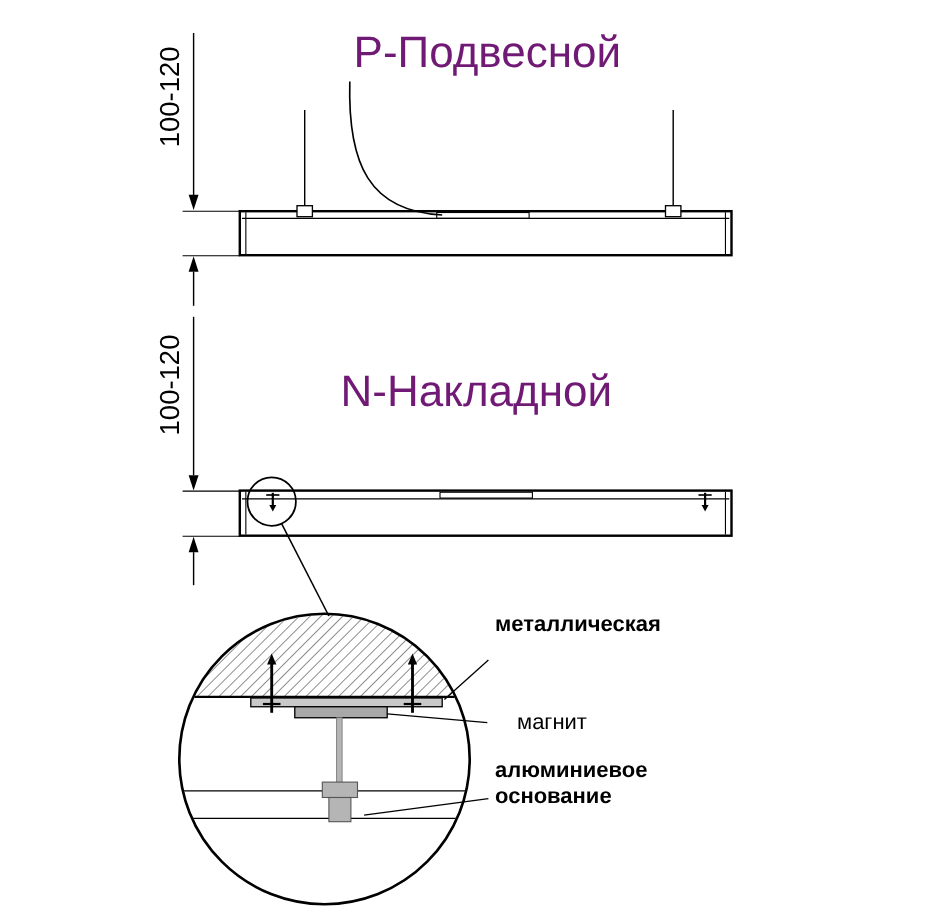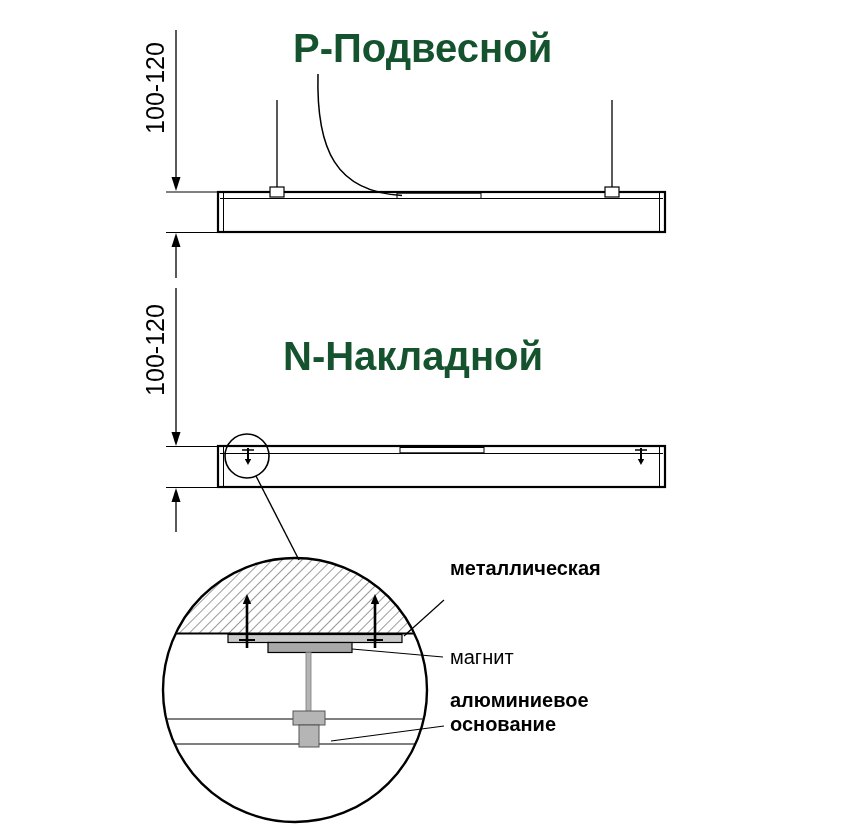--- a/index.html
+++ b/index.html
@@ -17,24 +17,24 @@
     overflow: hidden;
   }
   .canvas svg {
     position: absolute;
     left: 0;
     top: 0;
   }
   .title {
     position: absolute;
     width: 300px;
-    text-align: left;
+    text-align: center;
     font-size: 40px;
-    font-weight: 700;
-    color: #14532d;
+    font-weight: 400;
+    color: #701a75;
     white-space: nowrap;
   }
   .dim {
     position: absolute;
     width: 120px;
     height: 30px;
     text-align: center;
     font-size: 25px;
     font-weight: 400;
     transform: rotate(-90deg);
@@ -146,20 +146,20 @@
   <div class="title" style="left:283px; top:334px;">N-Накладной</div>
 
   <div class="dim" style="left:96px; top:73px;">100-120</div>
 
   <div class="dim" style="left:96px; top:335px;">100-120</div>
 
   <div class="note" style="left:450px; top:556px;font-weight:bold;">
     <div>металлическая</div>
   </div>
 
-  <div class="note" style="left:450px; top:645px;">магнит</div>
+  <div class="note" style="left:470px; top:645px;">магнит</div>
 
   <div class="note" style="left:450px; top:688px;font-weight:bold;">
     <div>алюминиевое</div>
     <div>основание</div>
   </div>
 
 </div>
 
 </body></html>

